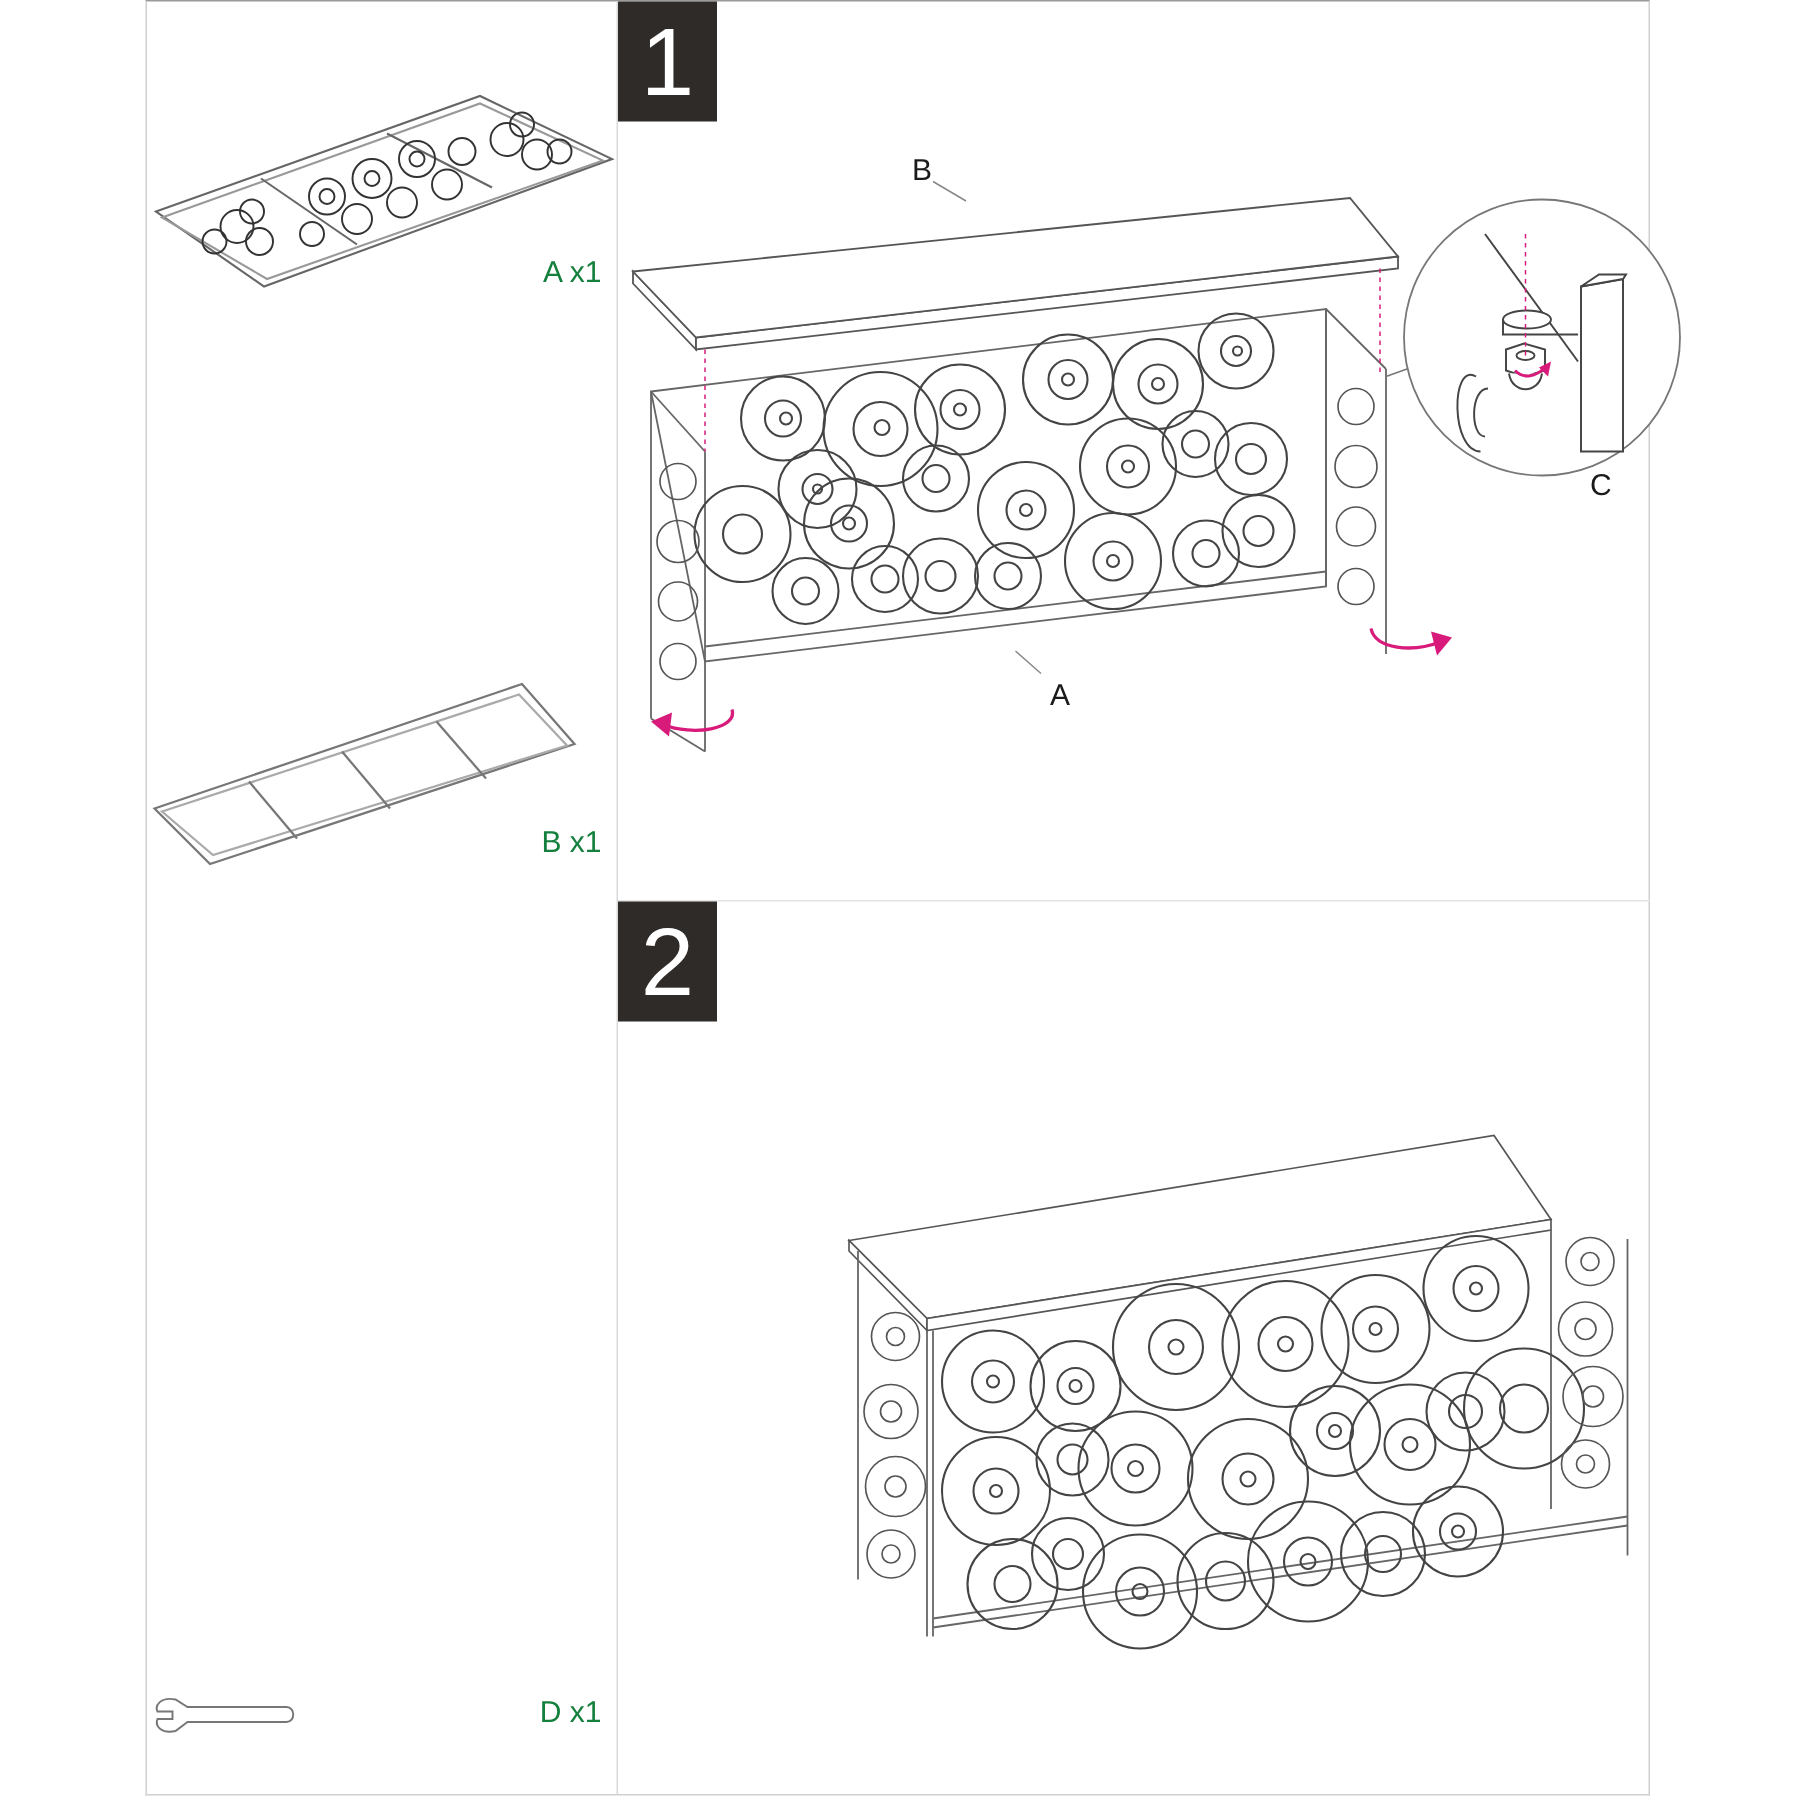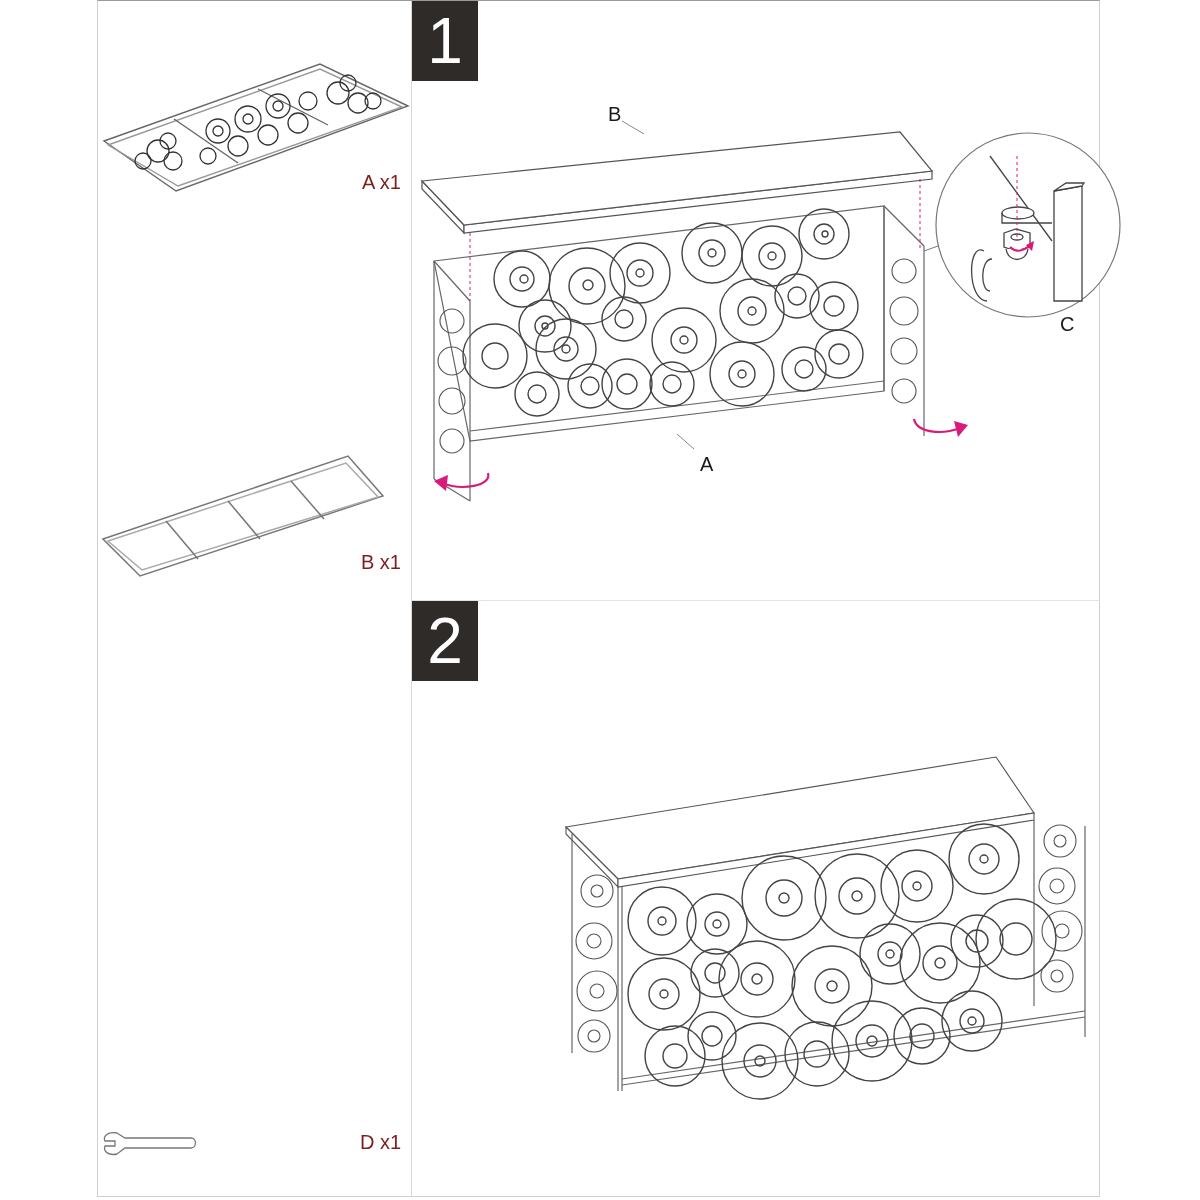--- a/index.html
+++ b/index.html
@@ -5,21 +5,21 @@
   html, body { margin:0; padding:0; background:#ffffff; }
   body { width:1200px; height:1200px; position:relative; overflow:hidden; font-family:"Liberation Sans", sans-serif; color:#222; }
   .sheet { position:absolute; left:97px; top:0; width:1003px; height:1197px; border-left:1px solid #cfcfcf; border-right:1px solid #cfcfcf; border-bottom:1px solid #cfcfcf; border-top:1px solid #9a9a9a; box-sizing:border-box; }
   .parts-col { position:absolute; left:0; top:0; width:313px; height:100%; border-right:1px solid #d9d9d9; }
   .steps-col { position:absolute; left:314px; top:0; width:688px; height:100%; }
   .step { position:absolute; left:0; width:100%; }
   .step1 { top:0; height:599px; border-bottom:1px solid #e3e3e3; }
   .step2 { top:600px; height:596px; }
   .badge { position:absolute; left:0; top:0; width:66px; height:80px; background:#2f2b28; color:#fff; font-size:64px; line-height:80px; text-align:center; font-family:"Liberation Sans", sans-serif; }
   .part { position:absolute; left:0; width:313px; }
-  .part-label { position:absolute; right:10px; font-size:20px; color:#7f1d1d; white-space:nowrap; }
+  .part-label { position:absolute; right:10px; font-size:20px; color:#15803d; white-space:nowrap; }
   .callout { position:absolute; font-size:20px; color:#1a1a1a; }
   svg { position:absolute; overflow:visible; }
 </style>
 </head>
 <body>
 
 <div class="sheet">
 
   <div class="parts-col">
 

